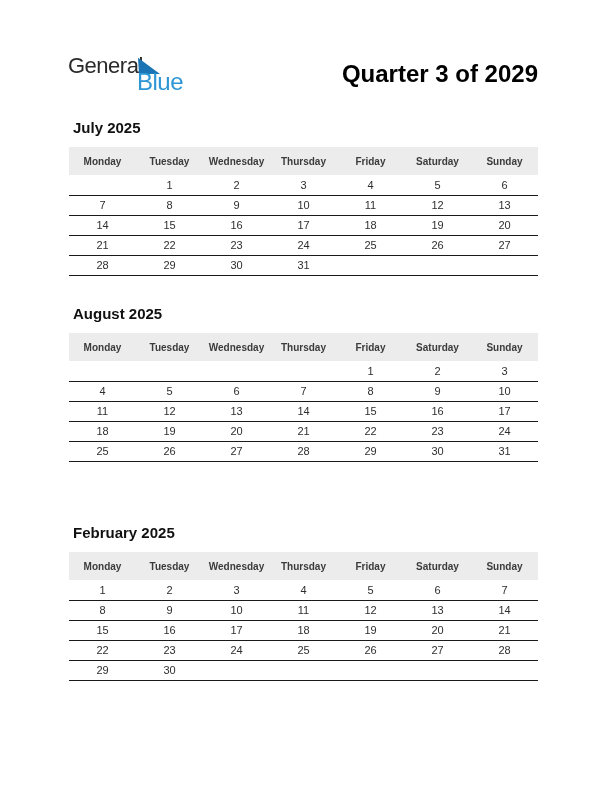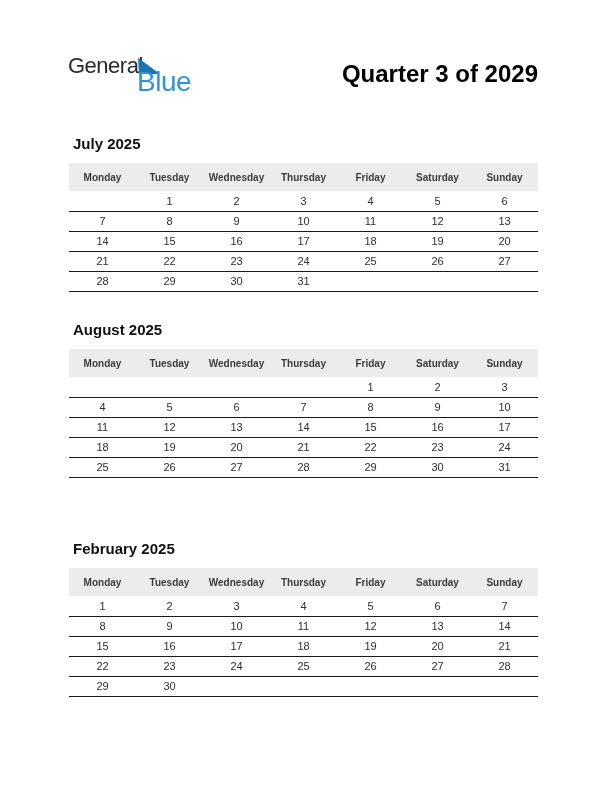--- a/index.html
+++ b/index.html
@@ -35,21 +35,21 @@
     letter-spacing:-0.5px;
     color:var(--logo-dark);
   }
   .logo-triangle{
     position:absolute;left:70px;top:3px;
     width:23px;height:17px;
     fill:var(--logo-triangle);
   }
   .logo-blue{
     position:absolute;left:69px;top:16px;
-    font-size:28px;line-height:24px;
+    font-size:24px;line-height:24px;
     letter-spacing:-0.5px;
     color:var(--logo-blue);
   }
   
   .quarter-title{
     position:absolute;top:60px;right:74px;
     font-size:24px;line-height:28px;
     font-weight:700;
     color:#000000;
   }
@@ -57,21 +57,21 @@
   .month{
     position:absolute;left:69px;width:469px;
   }
   .month-july{top:119px;}
   .month-august{top:305px;}
   .month-september{top:524px;}
   .month-title{
     font-size:15px;line-height:18px;
     font-weight:700;
     color:var(--title-text);
-    margin:16px 0 10px 4px;
+    margin:0 0 10px 4px;
   }
   table.calendar{
     width:469px;
     border-collapse:collapse;
     table-layout:fixed;
   }
   table.calendar thead th{
     background:var(--header-bg);
     font-weight:700;
     font-size:10px;

